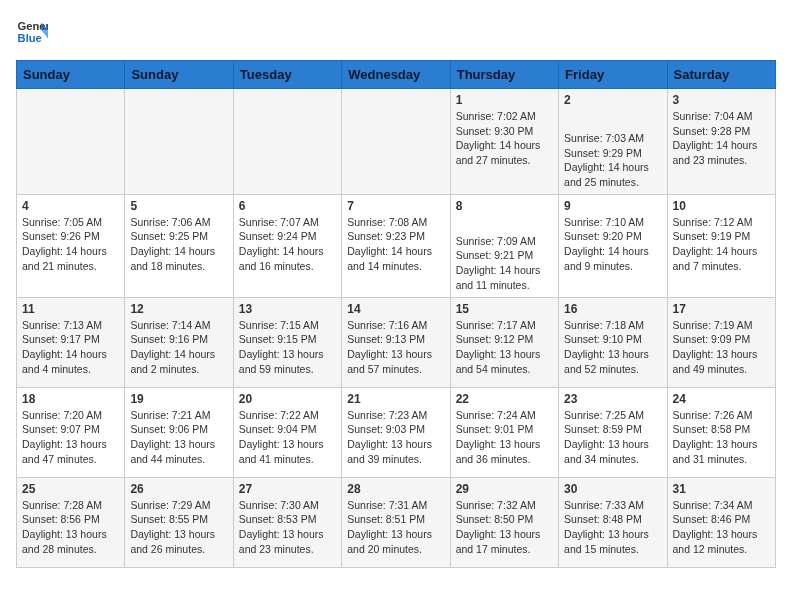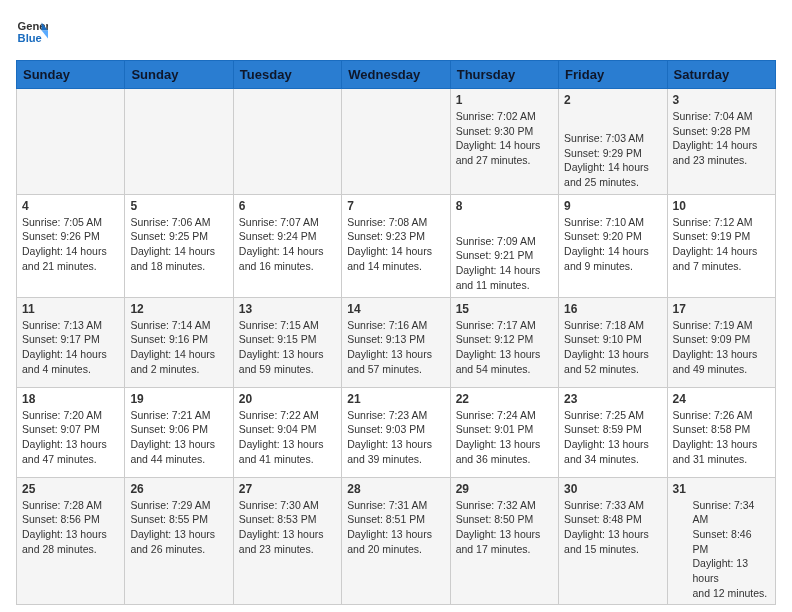--- a/index.html
+++ b/index.html
@@ -329,20 +329,20 @@
         </td>
         <td>
           <span class="day-num">30</span>
           <div class="cell-content" style="white-space: pre-line;">Sunrise: 7:33 AM
 Sunset: 8:48 PM
 Daylight: 13 hours
 and 15 minutes.</div>
         </td>
         <td>
           <span class="day-num">31</span>
-          <div class="cell-content" style="white-space: pre-line; margin-left: 20px;">Sunrise: 7:34 AM
+          <div class="cell-content" style="white-space: pre-line;">Sunrise: 7:34 AM
 Sunset: 8:46 PM
 Daylight: 13 hours
 and 12 minutes.</div>
         </td>
       </tr>
     </tbody>
 </table>
 
 </body></html>

